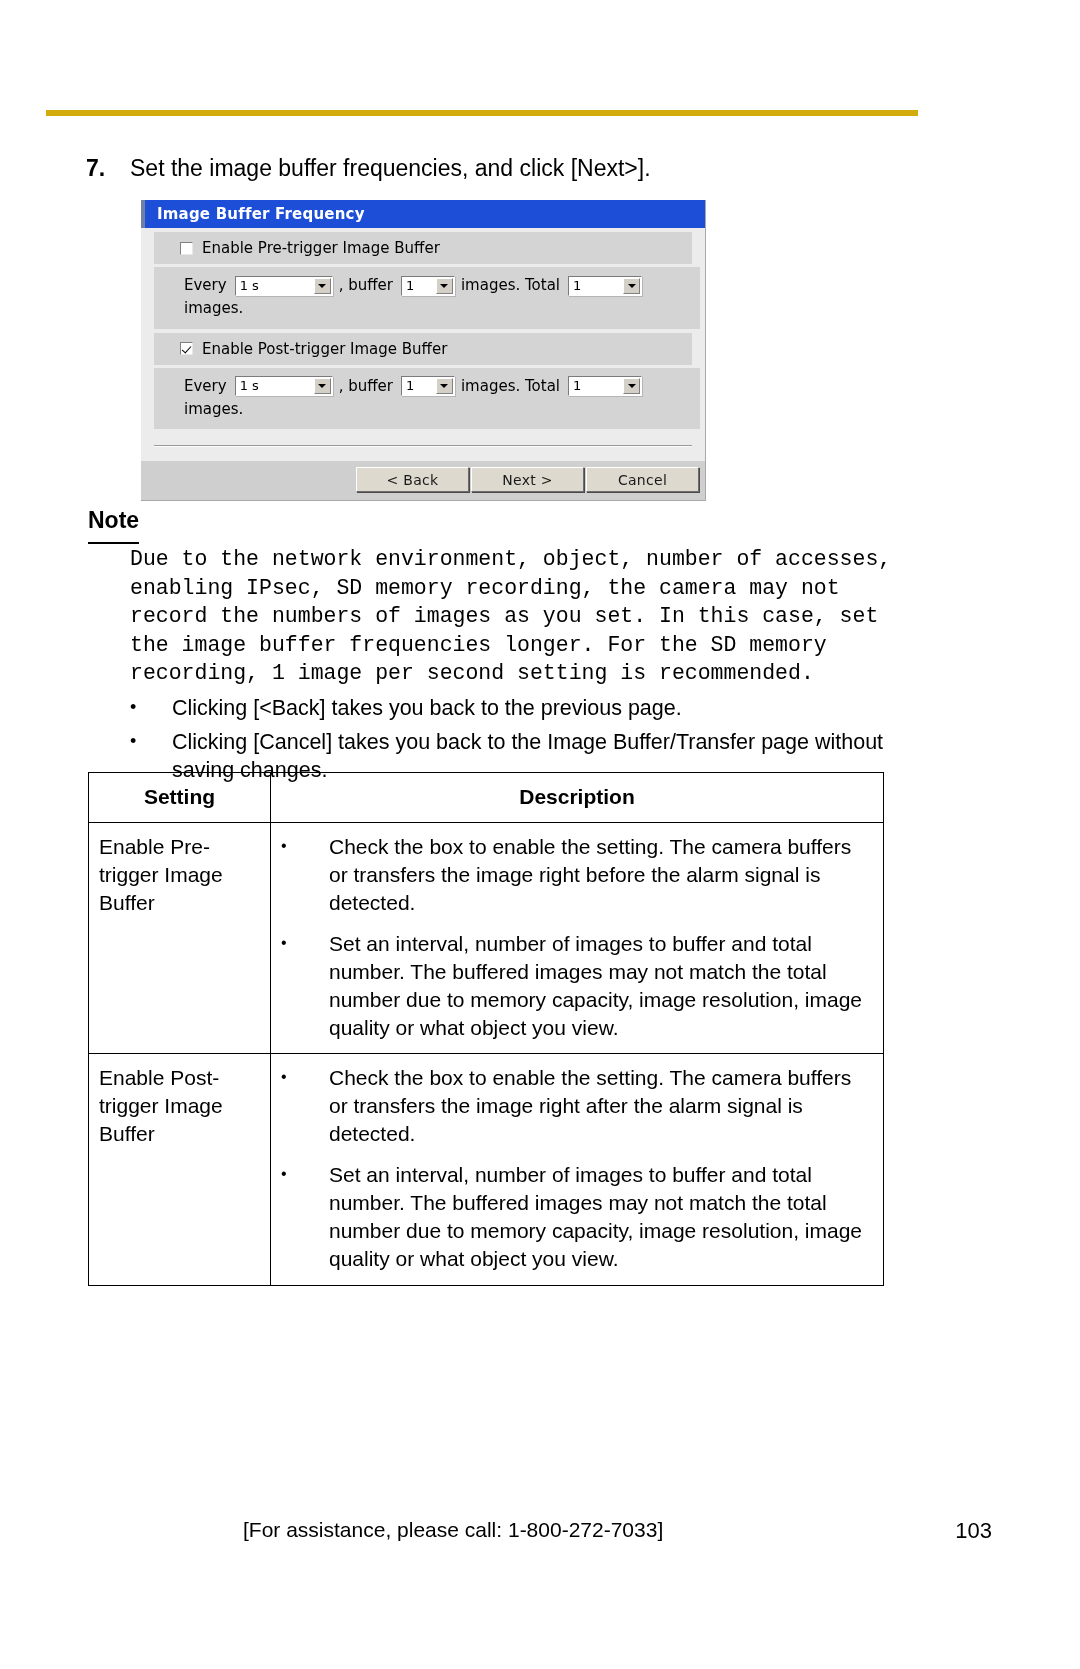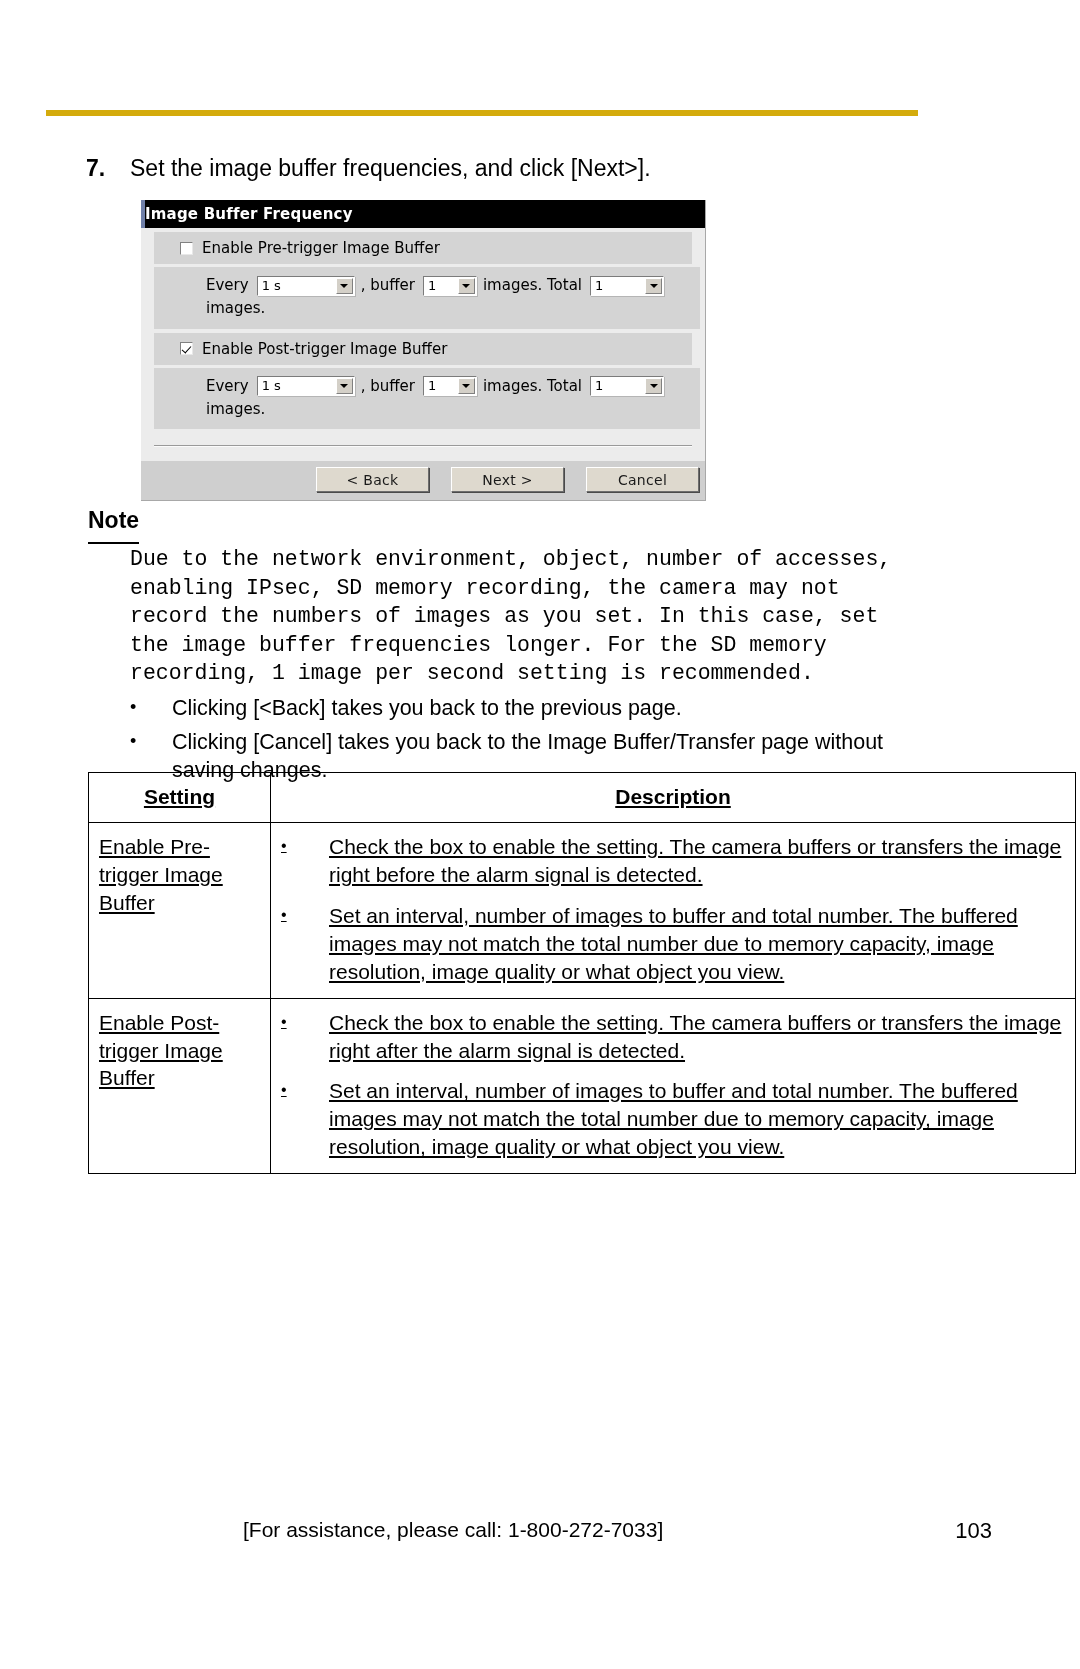--- a/index.html
+++ b/index.html
@@ -61,44 +61,44 @@
     left: 141px;
     top: 200px;
     width: 565px;
     background: #ececec;
     border: 1px solid #a8a8a8;
     border-top: none;
     border-left: none;
     font-family: "DejaVu Sans", sans-serif;
   }
   .dialog-titlebar {
-    background: #000000;
+    background: #1d4ed8;
     color: #ffffff;
     font-weight: bold;
     font-size: 15px;
-    padding: 5px 0 5px 0;
+    padding: 5px 0 5px 12px;
     border-left: 4px solid #6f7fa8;
     letter-spacing: 0.2px;
   }
   .dialog-body {
     padding: 0;
     background: #ececec;
   }
   .sect-check {
     background: #d4d4d4;
     padding: 7px 0 7px 26px;
     margin: 4px 13px 0 13px;
     display: flex;
     align-items: center;
     font-size: 15px;
   }
   .sect-fields {
     background: #d4d4d4;
     margin: 3px 5px 0 13px;
-    padding: 7px 0 8px 52px;
+    padding: 7px 0 8px 30px;
     font-size: 15px;
     line-height: 1.55;
   }
   .cb {
     width: 13px;
     height: 13px;
     background: #ffffff;
     border: 1px solid #808080;
     border-right-color: #e8e8e8;
     border-bottom-color: #e8e8e8;
@@ -173,21 +173,21 @@
     border-top: 1px solid #9a9a9a;
     border-bottom: 1px solid #fbfbfb;
     height: 0;
   }
   .dialog-footer {
     margin-top: 14px;
     background: #cfcfcf;
     padding: 6px 6px 8px 6px;
     display: flex;
     justify-content: flex-end;
-    gap: 22px;
+    gap: 2px;
   }
   .btn {
     background: #ded9ce;
     border: 1px solid #ffffff;
     border-right-color: #6d6d6d;
     border-bottom-color: #6d6d6d;
     box-shadow: 1px 1px 0 #4a4a4a;
     width: 113px;
     height: 25px;
     font-size: 14px;
@@ -231,24 +231,23 @@
     font-size: 18px;
     line-height: 1.5;
   }
   .note-list .txt { flex: 1; }
 
   
   .settings-table {
     position: absolute;
     left: 88px;
     top: 772px;
-    width: 988px;
+    width: 796px;
     border-collapse: collapse;
     font-size: 21px;
-    text-decoration: underline;
   }
   .settings-table th,
   .settings-table td {
     border: 1px solid #000000;
     vertical-align: top;
     padding: 10px 10px 12px 10px;
   }
   .settings-table thead th {
     text-align: center;
     font-weight: bold;

